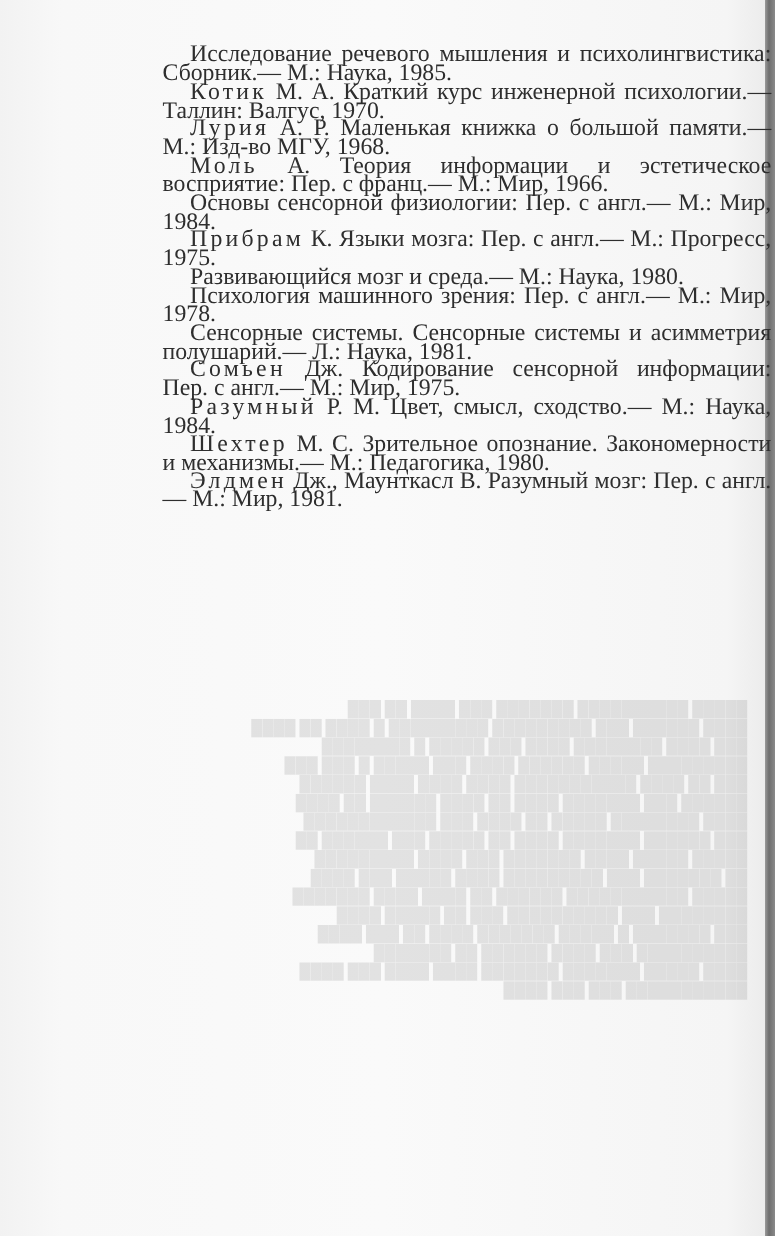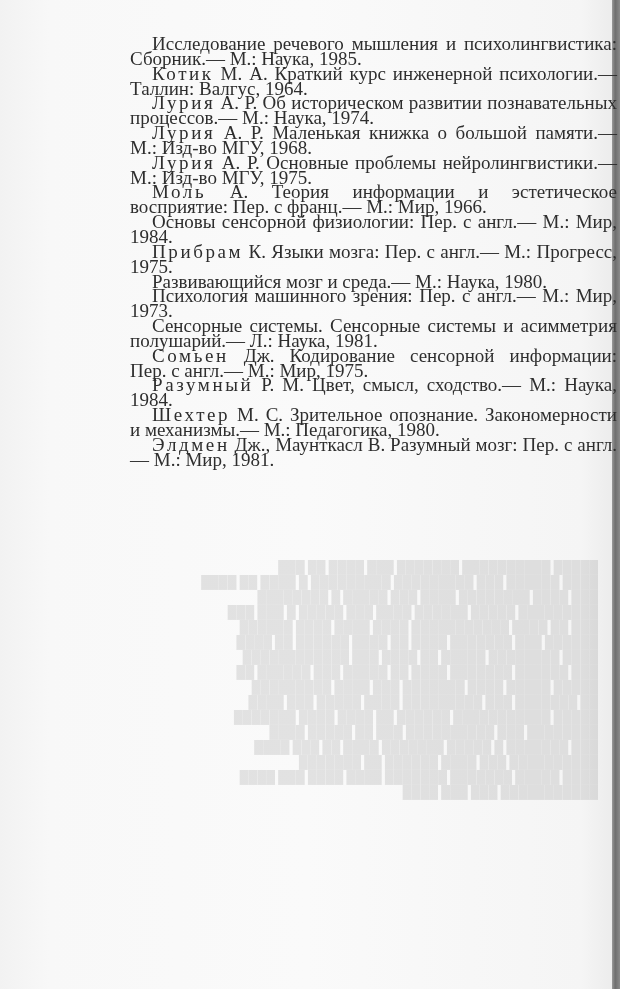--- a/index.html
+++ b/index.html
@@ -58,27 +58,25 @@
   <div>█████ ███████████ ██████ ██ ████ ████ ███████</div>
   <div>████████ ███ ██████████ ███ ██ █████ ████</div>
   <div>███ ███████ █ █████ ███████ ████ ██ ███ ████</div>
   <div>██████████ ███ ████ ██████ ██ ███████</div>
   <div>████ █████ ███████ ███████ ████ ████ ███ ████</div>
   <div>███████████ ███ ███ ████</div>
 </div>
 
 <div class="bib">
   <div class="entry"><span class="author"></span><span>Исследование речевого мышления и психолингвистика: Сборник.— М.: Наука, 1985.</span></div>
-  <div class="entry"><span class="author">Котик</span><span> М. А. Краткий курс инженерной психологии.— Таллин: Валгус, 1964.</span></div>
-  <div class="entry"><span class="author">Лурия</span><span> А. Р. Об историческом развитии познавательных процессов.— М.: Наука, 1974.</span></div>
+  <div class="entry"><span class="author">Котик</span><span> М. А. Краткий курс инженерной психологии.— Таллин: Валгус, 1970.</span></div>
   <div class="entry"><span class="author">Лурия</span><span> А. Р. Маленькая книжка о большой памяти.— М.: Изд-во МГУ, 1968.</span></div>
-  <div class="entry"><span class="author">Лурия</span><span> А. Р. Основные проблемы нейролингвистики.— М.: Изд-во МГУ, 1975.</span></div>
   <div class="entry"><span class="author">Моль</span><span> А. Теория информации и эстетическое восприятие: Пер. с франц.— М.: Мир, 1966.</span></div>
   <div class="entry"><span class="author"></span><span>Основы сенсорной физиологии: Пер. с англ.— М.: Мир, 1984.</span></div>
   <div class="entry"><span class="author">Прибрам</span><span> К. Языки мозга: Пер. с англ.— М.: Прогресс, 1975.</span></div>
   <div class="entry"><span class="author"></span><span>Развивающийся мозг и среда.— М.: Наука, 1980.</span></div>
-  <div class="entry"><span class="author"></span><span>Психология машинного зрения: Пер. с англ.— М.: Мир, 1973.</span></div>
+  <div class="entry"><span class="author"></span><span>Психология машинного зрения: Пер. с англ.— М.: Мир, 1978.</span></div>
   <div class="entry"><span class="author"></span><span>Сенсорные системы. Сенсорные системы и асимметрия полушарий.— Л.: Наука, 1981.</span></div>
   <div class="entry"><span class="author">Сомьен</span><span> Дж. Кодирование сенсорной информации: Пер. с англ.— М.: Мир, 1975.</span></div>
   <div class="entry"><span class="author">Разумный</span><span> Р. М. Цвет, смысл, сходство.— М.: Наука, 1984.</span></div>
   <div class="entry"><span class="author">Шехтер</span><span> М. С. Зрительное опознание. Закономерности и механизмы.— М.: Педагогика, 1980.</span></div>
   <div class="entry"><span class="author">Элдмен</span><span> Дж., Маунткасл В. Разумный мозг: Пер. с англ.— М.: Мир, 1981.</span></div>
 </div>
 
 </body></html>

